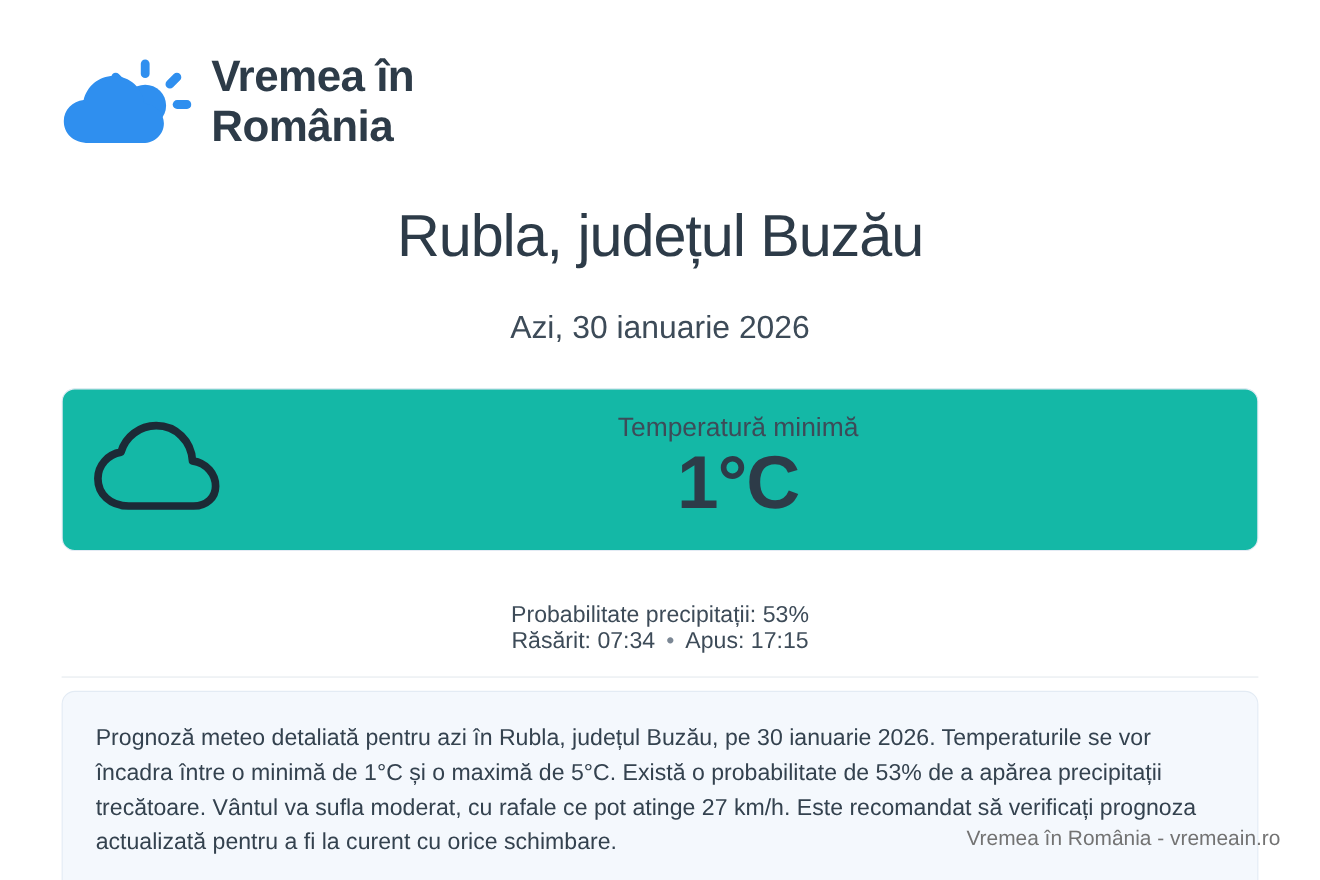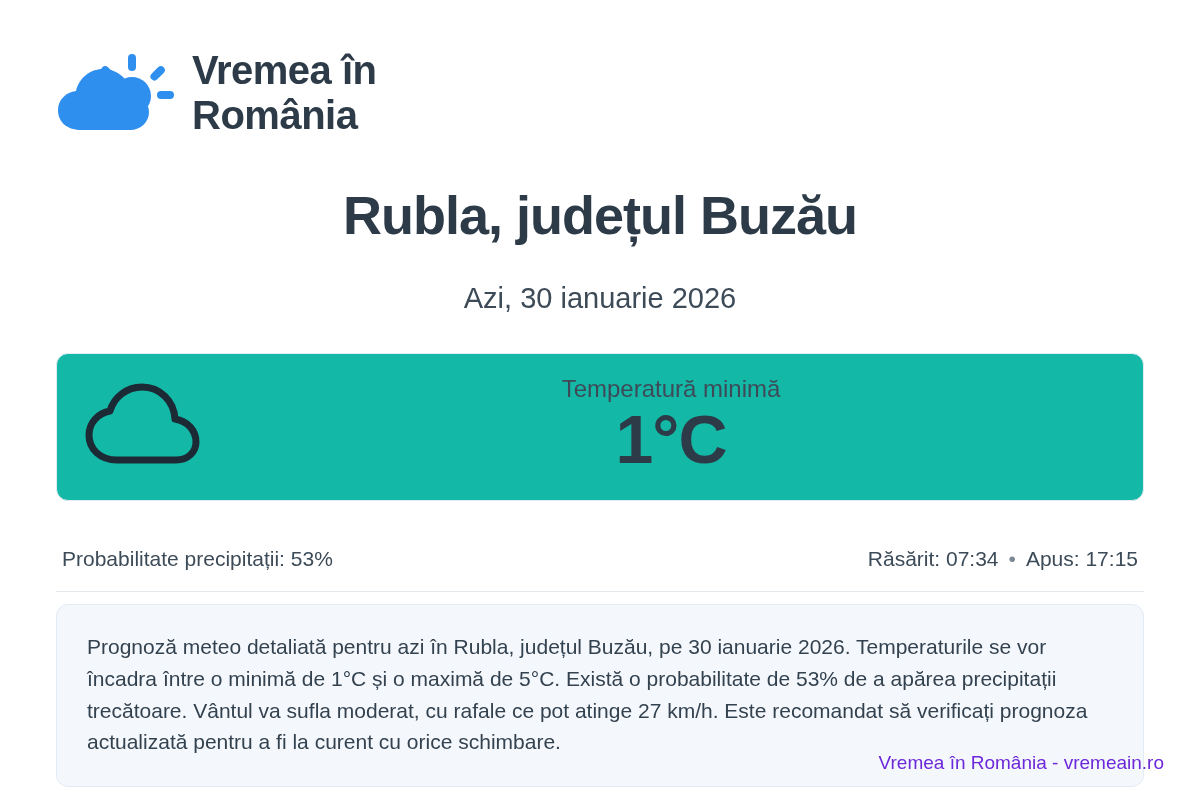--- a/index.html
+++ b/index.html
@@ -38,21 +38,21 @@
     font-weight: bold;
     color: #2d3b48;
     letter-spacing: -0.5px;
     white-space: pre-line;
   }
 
   
   .location-title {
     text-align: center;
     font-size: 54px;
-    font-weight: bold;
+    font-weight: normal;
     color: #2d3b48;
     margin-top: 46px;
     letter-spacing: -1px;
   }
   .date-line {
     text-align: center;
     font-size: 29px;
     color: #3d4b58;
     margin-top: 22px;
     font-weight: normal;
@@ -106,20 +106,21 @@
 
   
   .stats {
     display: flex;
     align-items: center;
     margin-top: 28px;
     padding: 18px 6px 20px 6px;
     border-bottom: 1px solid #e4e9ee;
     font-size: 21px;
     color: #3d4b58;
+    flex-direction: column;
   }
   .stat-left   { flex: 1 1 0; text-align: left; }
   .stat-center { flex: 1 1 0; text-align: center; }
   .stat-right  { flex: 1 1 0; text-align: right; white-space: nowrap; }
   .stat-sep { margin: 0 10px; color: #7b8794; }
 
   
   .summary {
     margin-top: 12px;
     background: #f4f8fd;
@@ -130,21 +131,21 @@
     line-height: 1.52;
     color: #34424f;
   }
 
   
   .footer {
     position: absolute;
     right: 36px;
     bottom: 26px;
     font-size: 19px;
-    color: #6d28d9;
+    color: #737373;
   }
 </style>
 </head>
 <body>
 
 <div class="page">
 
   <div class="brand">
     <div class="brand-logo">
       <svg viewBox="0 0 118 86" width="118" height="86" aria-hidden="true">

